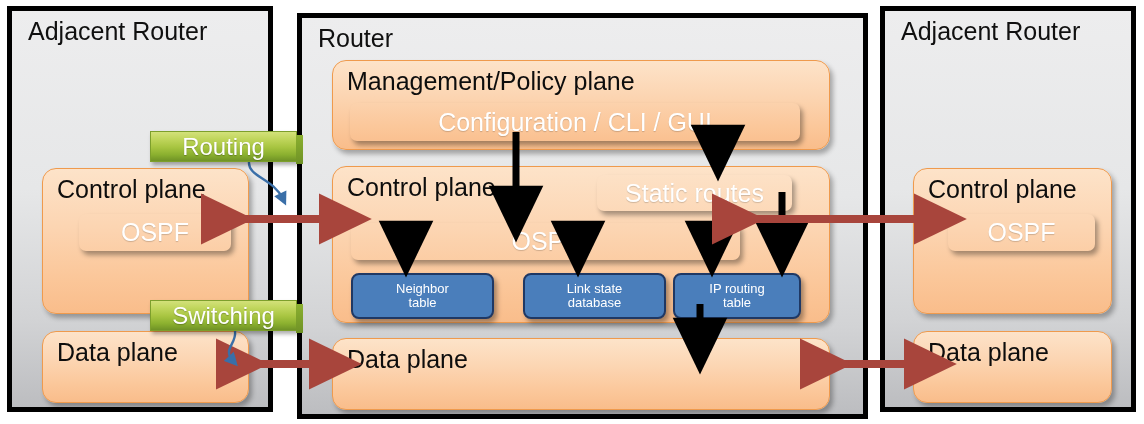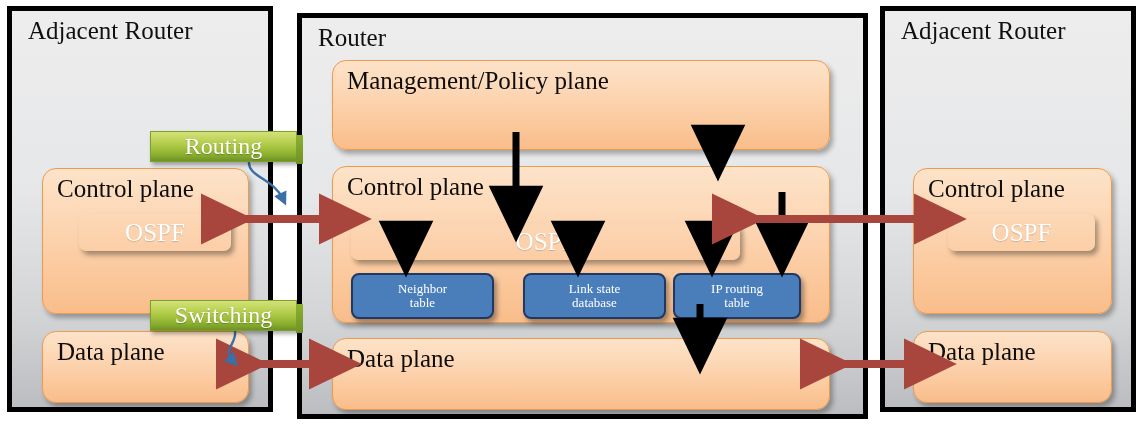--- a/index.html
+++ b/index.html
@@ -5,21 +5,21 @@
   html, body {
     margin: 0;
     padding: 0;
     background: #ffffff;
   }
   #stage {
     position: relative;
     width: 1144px;
     height: 424px;
     background: #ffffff;
-    font-family: Liberation Serif, serif;
+    font-family: Liberation Sans, sans-serif;
     overflow: hidden;
   }
 
   
   .router-frame {
     position: absolute;
     border: 5px solid #000000;
     background: linear-gradient(180deg, #ededee 0%, #e6e7e8 45%, #d2d3d5 78%, #bcbdc0 100%);
     box-sizing: border-box;
   }
@@ -138,25 +138,27 @@
     <div class="plane" style="left:30px; top:320px; width:207px; height:72px;">
       <div class="plane-title">Data plane</div>
     </div>
   </div>
 
   <div class="router-frame" style="left:297px; top:13px; width:571px; height:406px;">
     <div class="frame-title">Router</div>
 
     <div class="plane" style="left:30px; top:42px; width:498px; height:90px;">
       <div class="plane-title">Management/Policy plane</div>
+      <div class="orange-pill" style="left:17px; top:42px; width:450px; height:38px;">Configuration / CLI / GUI</div>
     </div>
 
     <div class="plane" style="left:30px; top:148px; width:498px; height:157px;">
       <div class="plane-title">Control plane</div>
 
+      <div class="orange-pill" style="left:264px; top:8px; width:195px; height:36px;">Static routes</div>
 
       <div class="orange-pill" style="left:18px; top:56px; width:389px; height:37px;">OSPF</div>
 
       <div class="blue-box" style="left:18px; top:106px; width:143px; height:46px;">Neighbor
 table</div>
       <div class="blue-box" style="left:190px; top:106px; width:143px; height:46px;">Link state
 database</div>
       <div class="blue-box" style="left:340px; top:106px; width:128px; height:46px;">IP routing
 table</div>
     </div>

